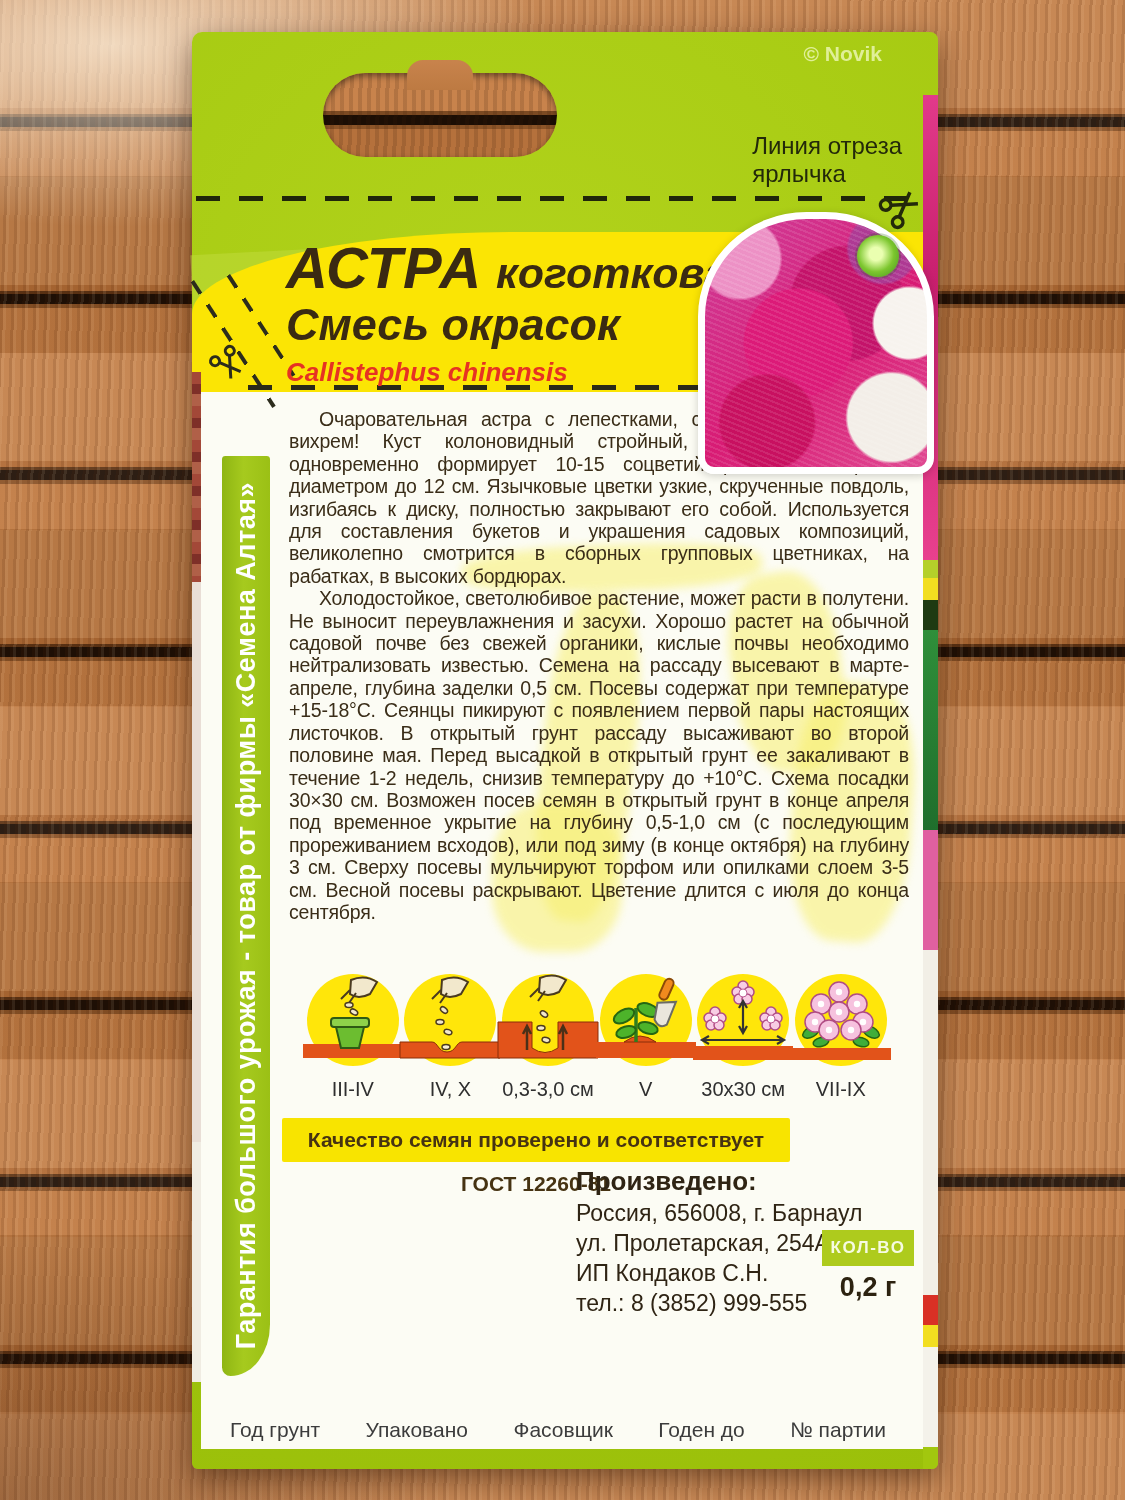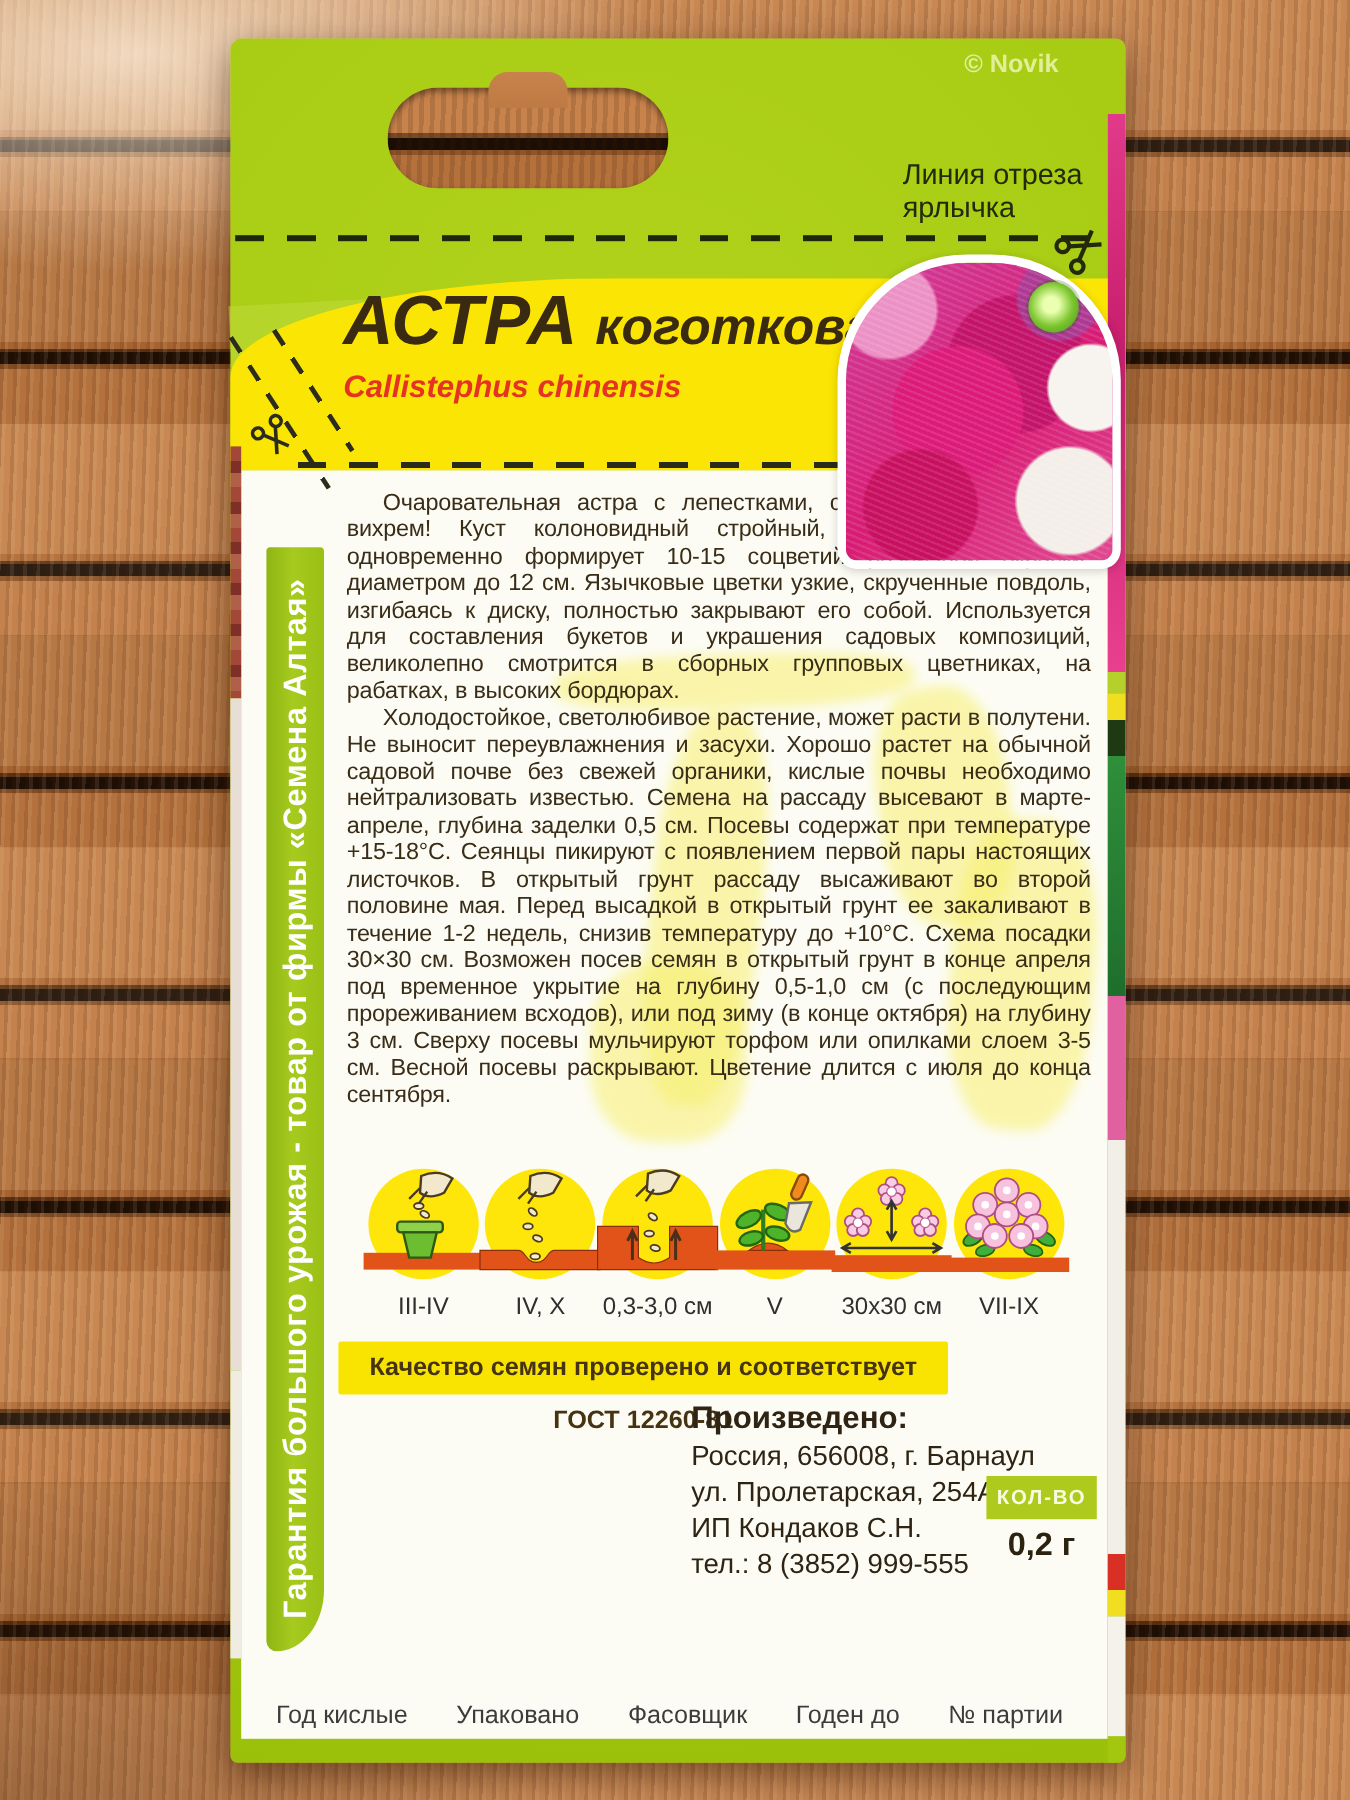--- a/index.html
+++ b/index.html
@@ -159,20 +159,21 @@
       <path d="M8 8 L21 16 M8 16 L21 8" stroke="#23290a" stroke-width="2" fill="none"></path>
     </svg>
 
     <div class="dash dash1"></div>
 
     <div class="title-block">
       <div class="t1">
         <span class="astra">АСТРА</span>
         <span class="kogot">коготковая</span>
       </div>
+      <div class="t2">Смесь окрасок</div>
       <div class="latin">Callistephus chinensis</div>
     </div>
 
     <div class="left-cut">
       <div class="lc-dash lc1"></div>
       <div class="lc-dash lc2"></div>
       <svg class="lc-scis" viewBox="0 0 24 24">
         <circle cx="5.5" cy="6" r="3" fill="none" stroke="#2c2c1c" stroke-width="2"></circle>
         <circle cx="5.5" cy="18" r="3" fill="none" stroke="#2c2c1c" stroke-width="2"></circle>
         <path d="M8 8 L21 16 M8 16 L21 8" stroke="#2c2c1c" stroke-width="2" fill="none"></path>
@@ -342,21 +343,21 @@
       <div>Россия, 656008, г. Барнаул</div>
       <div>ул. Пролетарская, 254А,</div>
       <div>ИП Кондаков С.Н.</div>
       <div>тел.: 8 (3852) 999-555</div>
     </div>
 
     <div class="qty-badge">КОЛ-ВО</div>
     <div class="qty-value">0,2 г</div>
 
     <div class="footer">
-      <span>Год кислые</span>
+      <span>Год грунт</span>
       <span>Упаковано</span>
       <span>Фасовщик</span>
       <span>Годен до</span>
       <span>№ партии</span>
     </div>
 
     <div class="edge-right">
       <div class="er1"></div>
         <div class="er2"></div>
         <div class="er3"></div>

